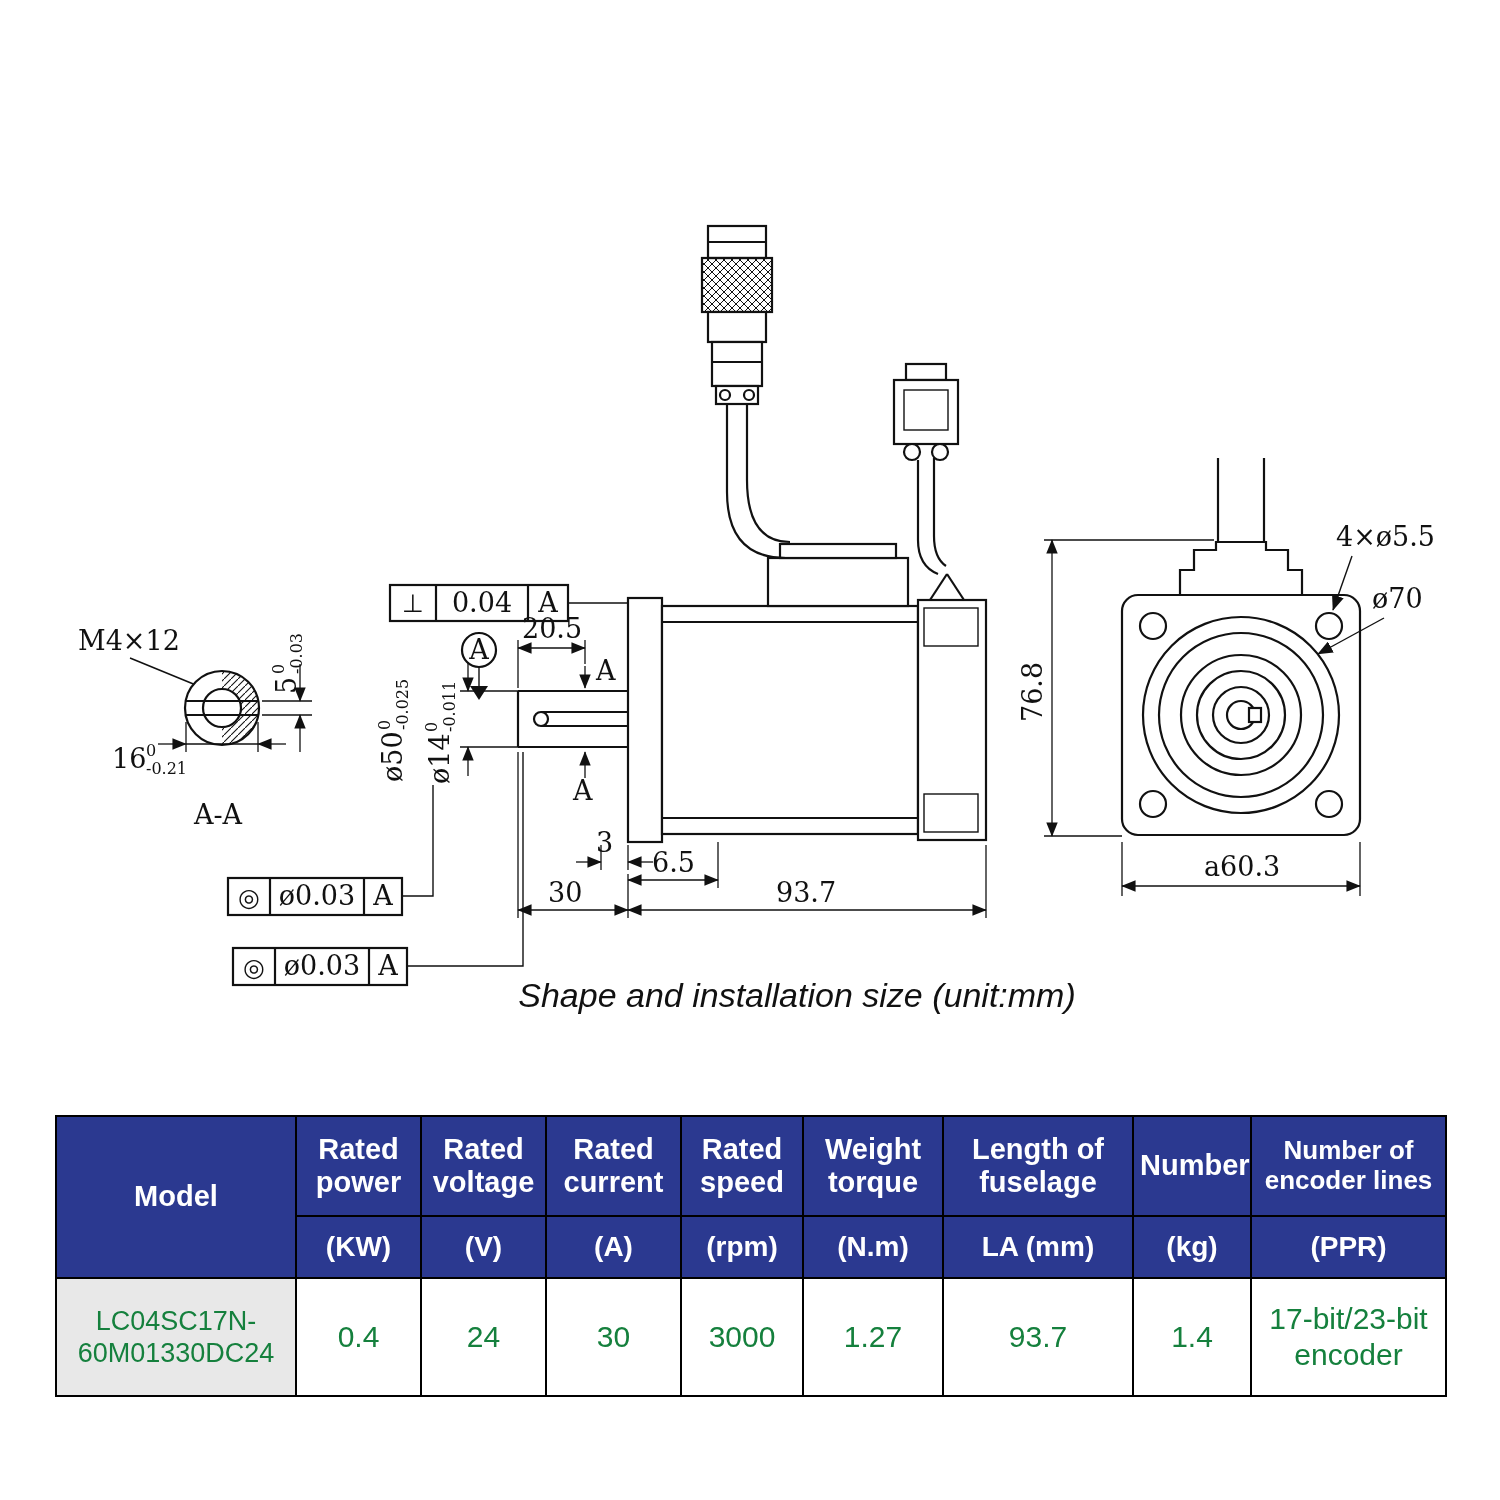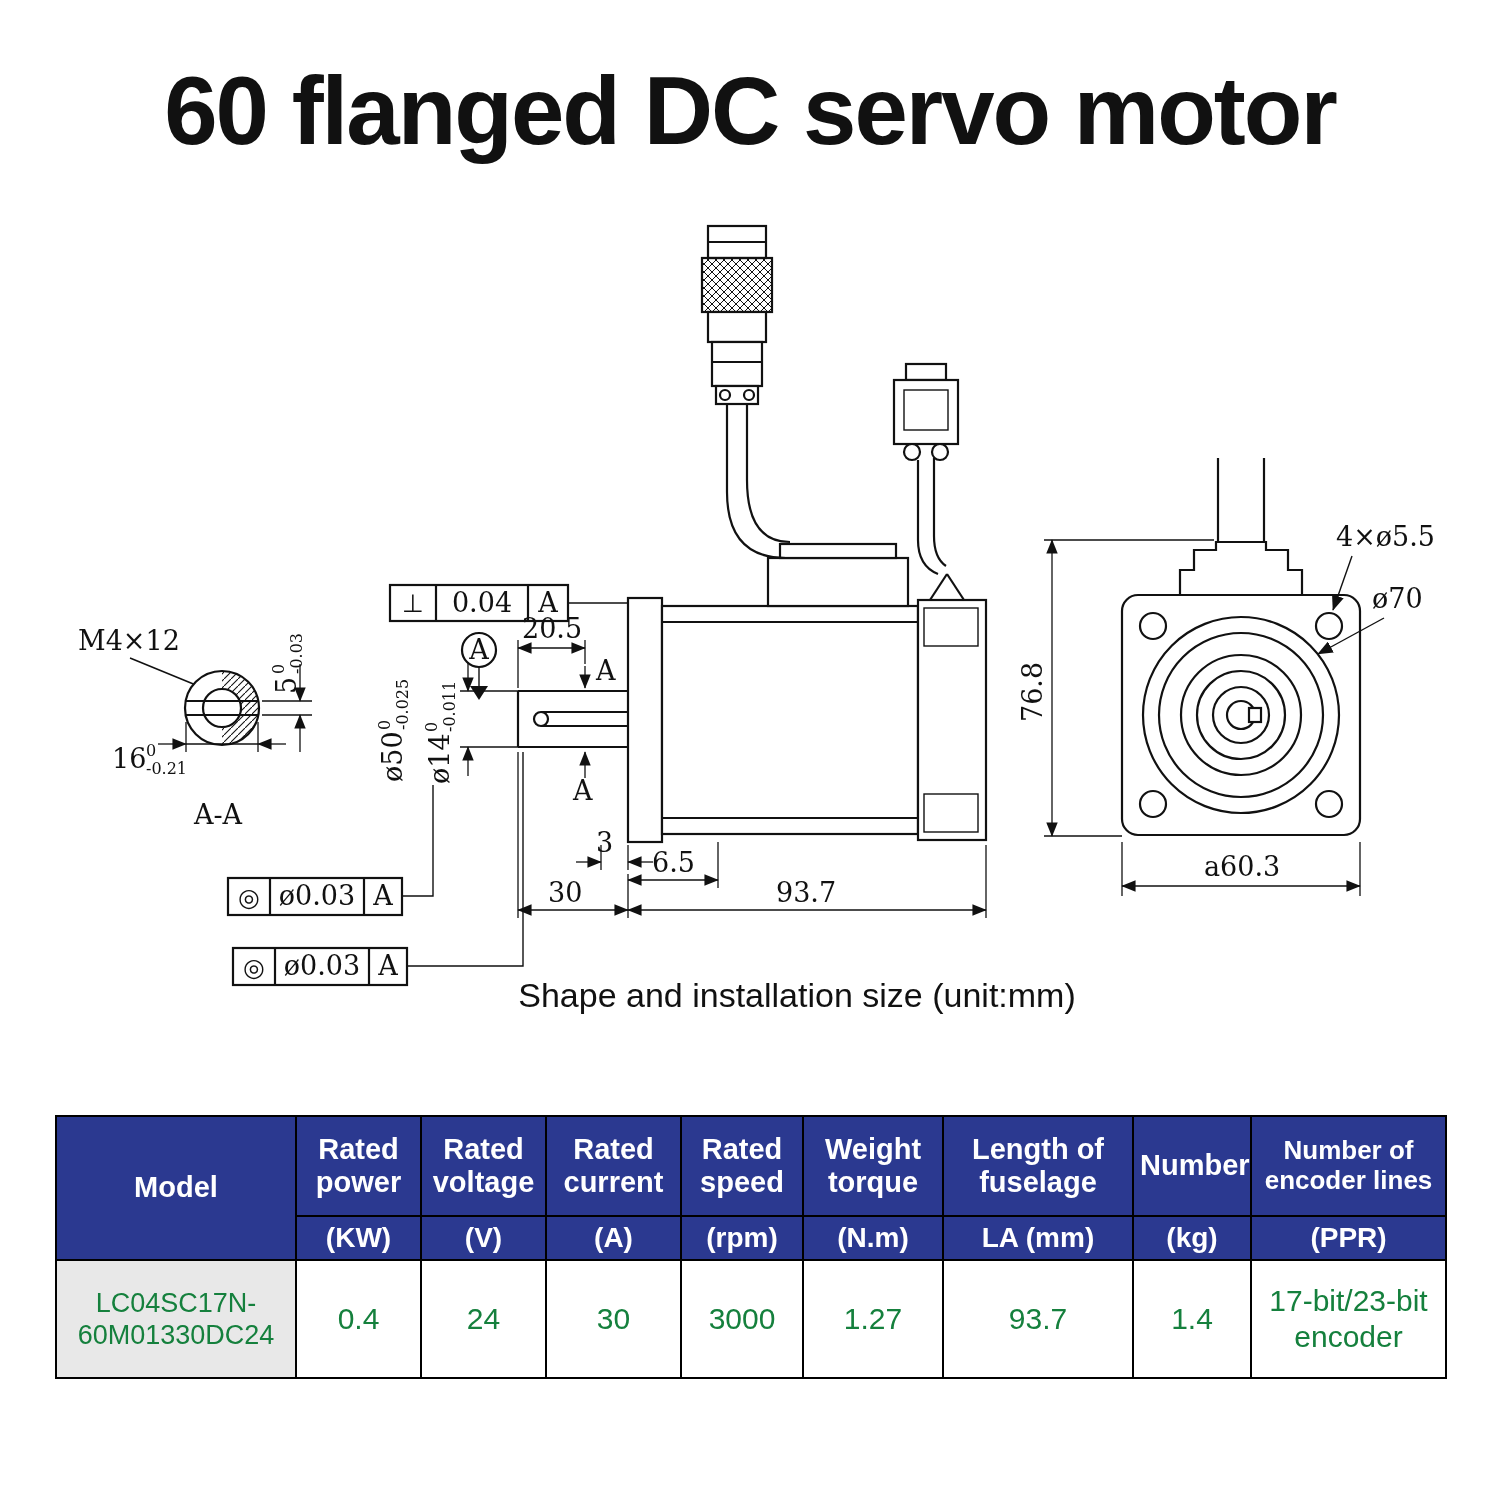--- a/index.html
+++ b/index.html
@@ -6,50 +6,49 @@
   html,body { background:#fff; }
   body { width:1500px; height:1500px; font-family:"Liberation Sans",sans-serif; color:#111; }
   .page { position:relative; width:1500px; height:1500px; background:#fff; overflow:hidden; }
 
   .title { position:absolute; top:56px; left:0; width:100%; text-align:center;
            font-size:96px; font-weight:bold; letter-spacing:-2px; color:#111; }
 
   .drawing-svg { position:absolute; top:0; left:0; }
 
   .caption { position:absolute; top:976px; left:94px; width:1406px; text-align:center;
-             font-size:34px; color:#111; }
+             font-size:34px; color:#111;font-style:italic; }
 
   
   .ol   { stroke:#111; stroke-width:2.2; fill:none; }
   .olf  { stroke:#111; stroke-width:2.2; fill:#fff; }
   .thin { stroke:#111; stroke-width:1.4; fill:none; }
   .dim  { stroke:#111; stroke-width:1.3; fill:none; }
   text.d  { font-family:"DejaVu Serif",serif; font-size:27px; fill:#111; stroke:none; }
   text.ds { font-family:"DejaVu Serif",serif; font-size:16px; fill:#111; stroke:none; }
   text.sym{ font-family:"DejaVu Sans",sans-serif; font-size:25px; fill:#111; stroke:none; }
 
   
   table.spec { position:absolute; top:1115px; left:55px; width:1390px;
                border-collapse:collapse; table-layout:fixed; text-align:center;
                border:2px solid #000; }
   .spec th, .spec td { border:2px solid #000; padding:2px 6px; vertical-align:middle; }
   .spec thead th { background:#2b3990; color:#fff; font-weight:bold; font-size:29px; line-height:1.15; }
-  .spec thead tr.units th { font-size:28px; height:44px; }
+  .spec thead tr.units th { font-size:28px; height:62px; }
   .spec thead tr.names th { height:100px; }
   .spec thead th.small { font-size:26px;margin-left:32px; }
   .spec tbody tr { height:118px; }
   .spec tbody td { background:#fff; font-size:30px; color:#15803d; line-height:1.2; }
   .spec tbody td.model { background:#e8e8e8; font-size:27px; }
 </style>
 </head>
 <body>
 
 <div class="page">
 
-  <h1 class="title">60 flanged DC servo motor</h1>
 
   <svg class="drawing-svg" width="1500" height="1500" viewBox="0 0 1500 1500">
     <defs>
       <marker id="arr" viewBox="0 0 10 8" refX="9.5" refY="4" markerWidth="11" markerHeight="9" orient="auto-start-reverse">
         <path d="M0,0 L10,4 L0,8 Z" fill="#111"></path>
       </marker>
       <pattern id="hatch" width="7" height="7" patternUnits="userSpaceOnUse">
         <path d="M0,7 L7,0" stroke="#111" stroke-width="1.1"></path>
       </pattern>
       <pattern id="xhatch" width="8" height="8" patternUnits="userSpaceOnUse">

